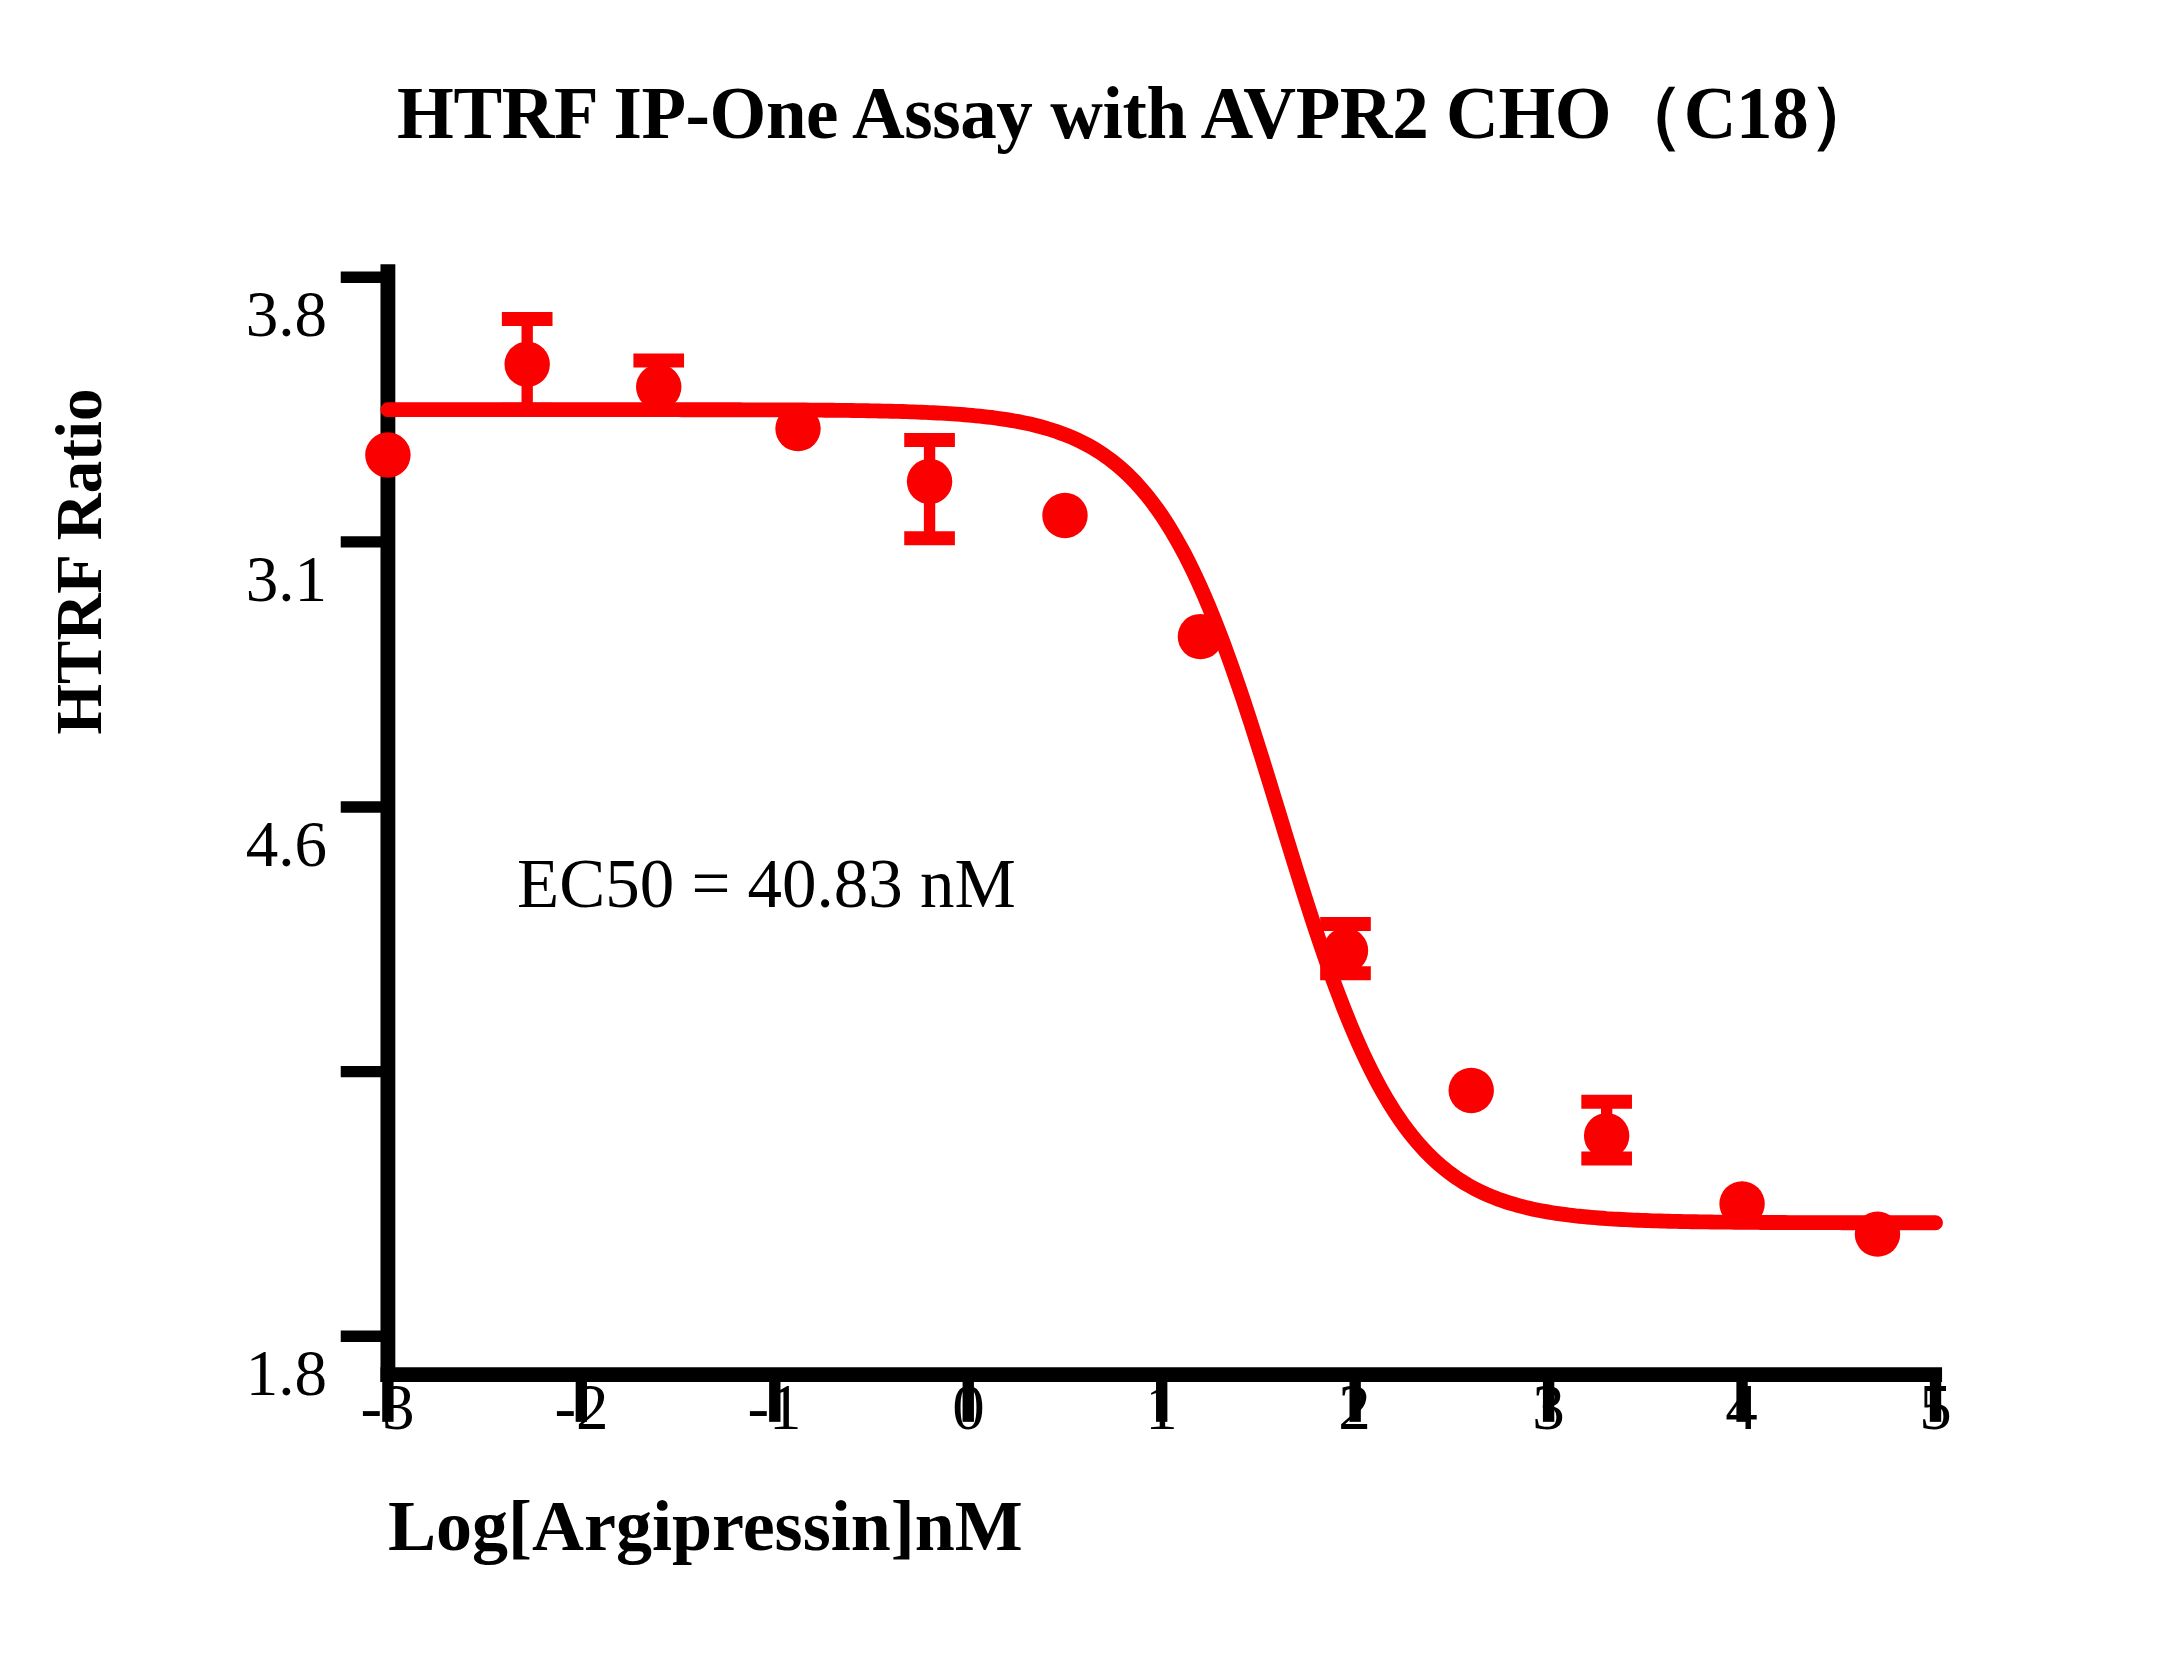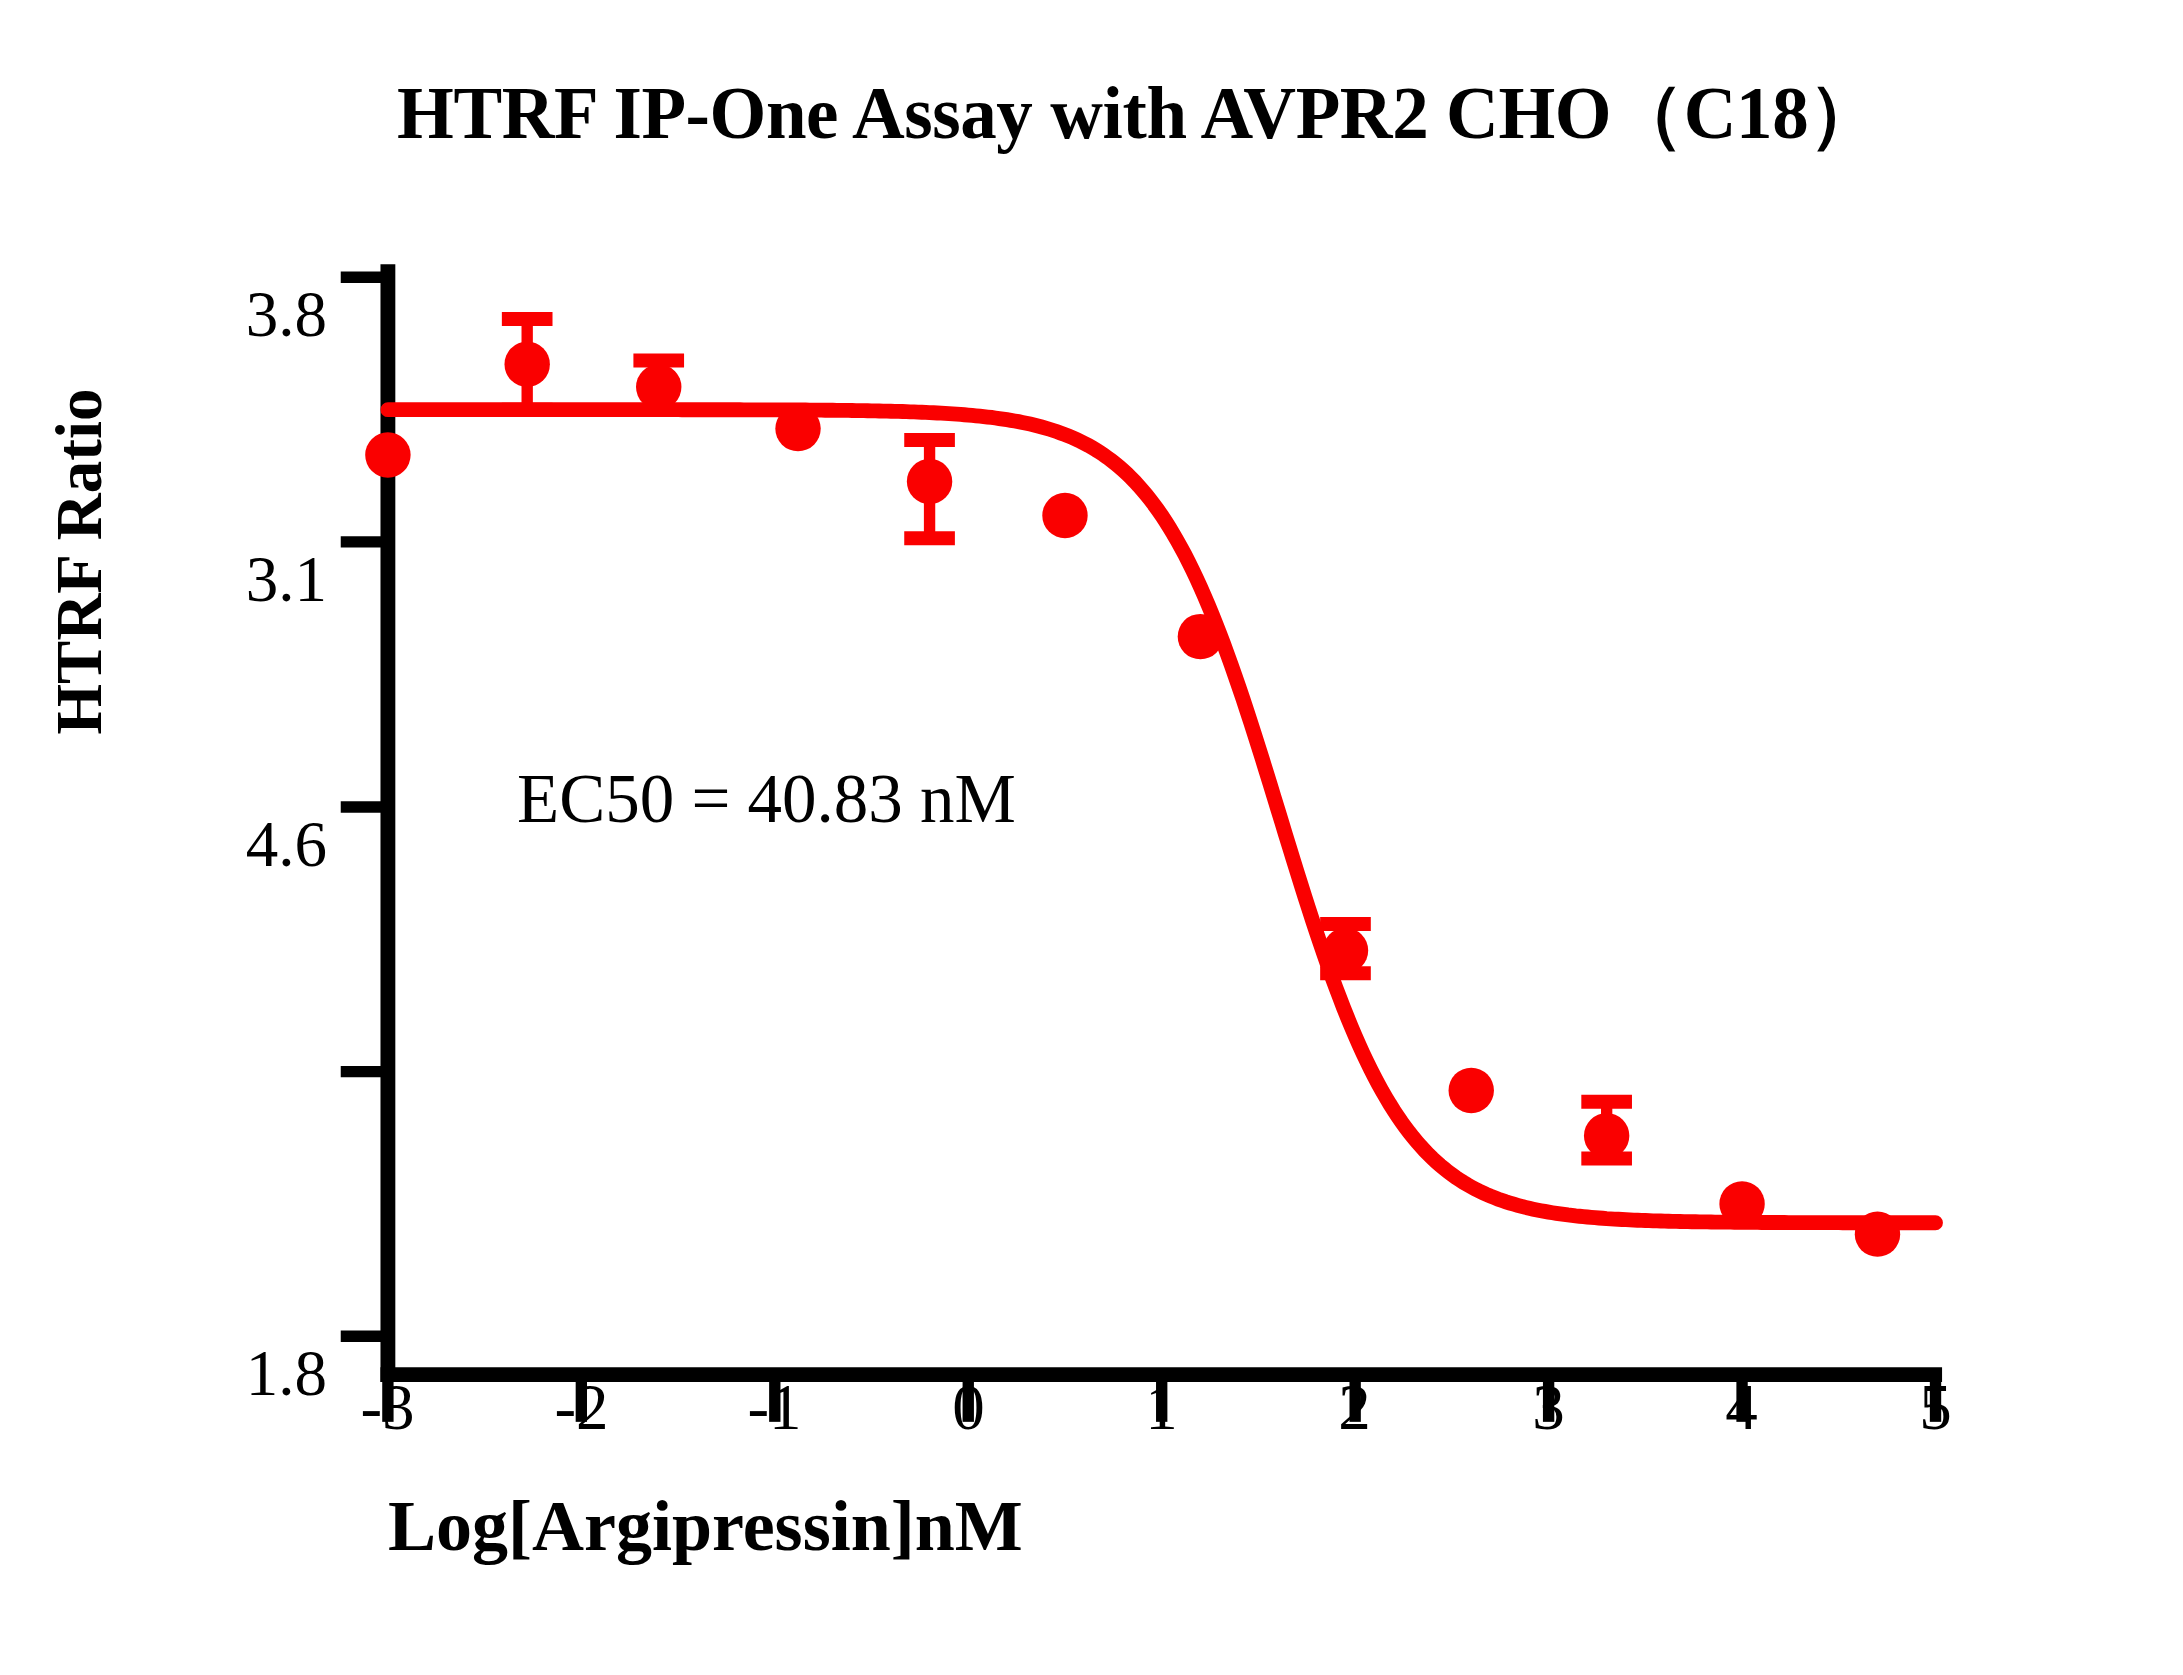--- a/index.html
+++ b/index.html
@@ -61,21 +61,21 @@
     position:absolute;
     width:131px; text-align:center;
     font-family:"Liberation Serif",serif;
     font-size:65px;
     color:#000;
     line-height:1;
   }
 
   #ec50-note{
     position:absolute;
-    left:517px; top:760px;
+    left:517px; top:845px;
     font-family:"Liberation Serif",serif;
     font-size:69px;
     color:#000;
     white-space:nowrap;
   }
 
   svg{position:absolute;left:0;top:0;}
 </style>
 </head>
 <body>

